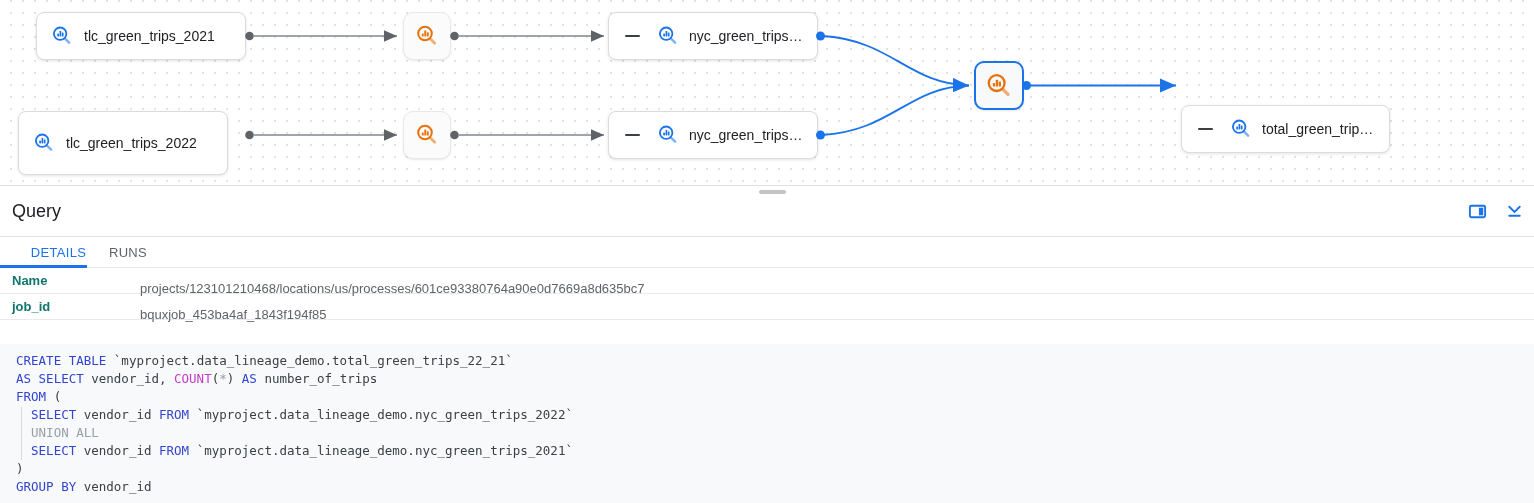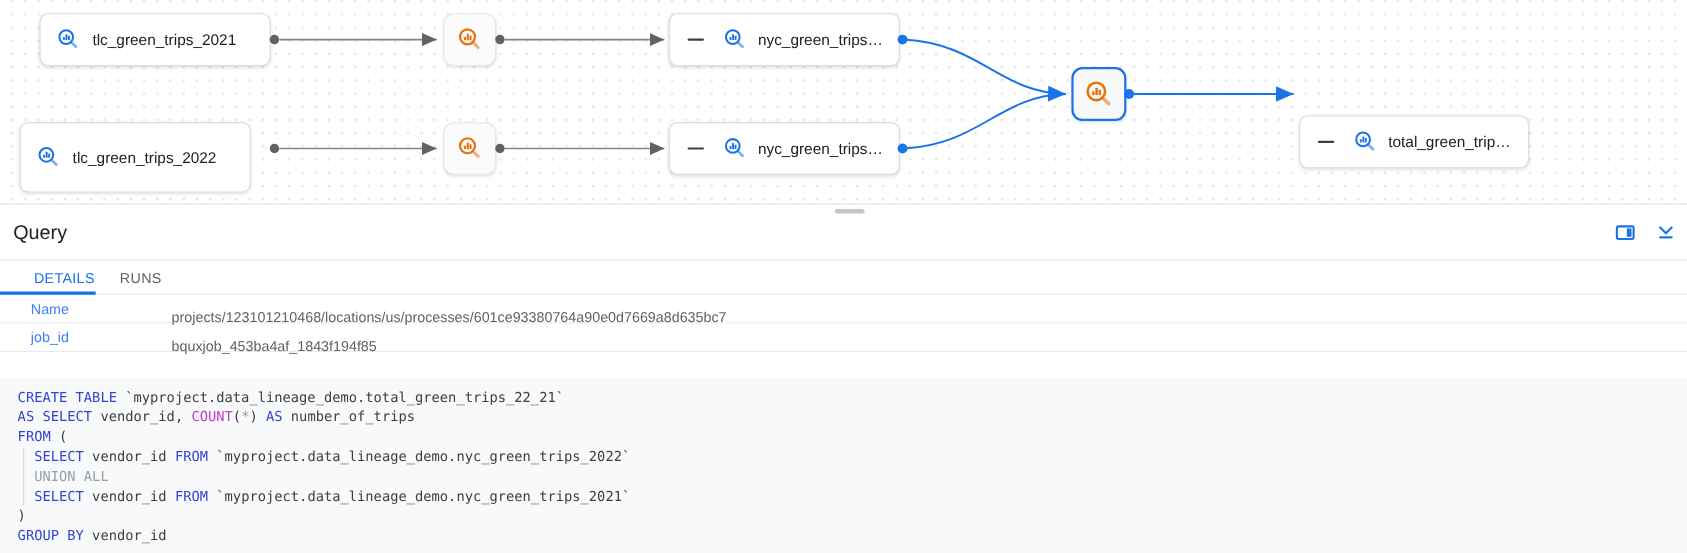--- a/index.html
+++ b/index.html
@@ -48,21 +48,21 @@
   .tabbar { height:31px; display:flex; border-bottom:1px solid #e8eaed; }
   .tab { position:relative; display:flex; align-items:center; justify-content:center;
          font-size:13px; font-weight:500; letter-spacing:.3px; color:#5f6368; cursor:pointer; }
   .tab.t1 { width:87px; } .tab.t2 { width:82px; }
   .tab.active { color:#1a73e8;padding-left:30px; }
   .tab.active::after { content:""; position:absolute; left:0; right:0; bottom:-1px;
                        height:3px; background:#1a73e8; }
 
   .details { font-size:13px; }
   .drow { display:flex; align-items:center; height:26px; border-bottom:1px solid #e8eaed; }
-  .drow .dlabel { width:140px; padding-left:12px; font-weight:400; color:#3b82f6; flex:0 0 auto;margin-left:16px; }
+  .drow .dlabel { width:140px; padding-left:12px; font-weight:700; color:#0f766e; flex:0 0 auto; }
   .drow .dvalue { color:#5f6368; white-space:nowrap;margin-top:16px; }
 
   .code-gap { height:24px; }
   .codeblock { position:relative; background:#f8f9fa; padding:8px 16px 10px;
                font-family:"DejaVu Sans Mono", monospace; font-size:12.5px;
                line-height:18px; color:#3c4043; min-height:156px; }
   .cl { white-space:pre; }
   .tok-kw { color:#3344d0; }
   .tok-fn { color:#c53bcb; }
   .tok-gr { color:#9aa0a6; }

